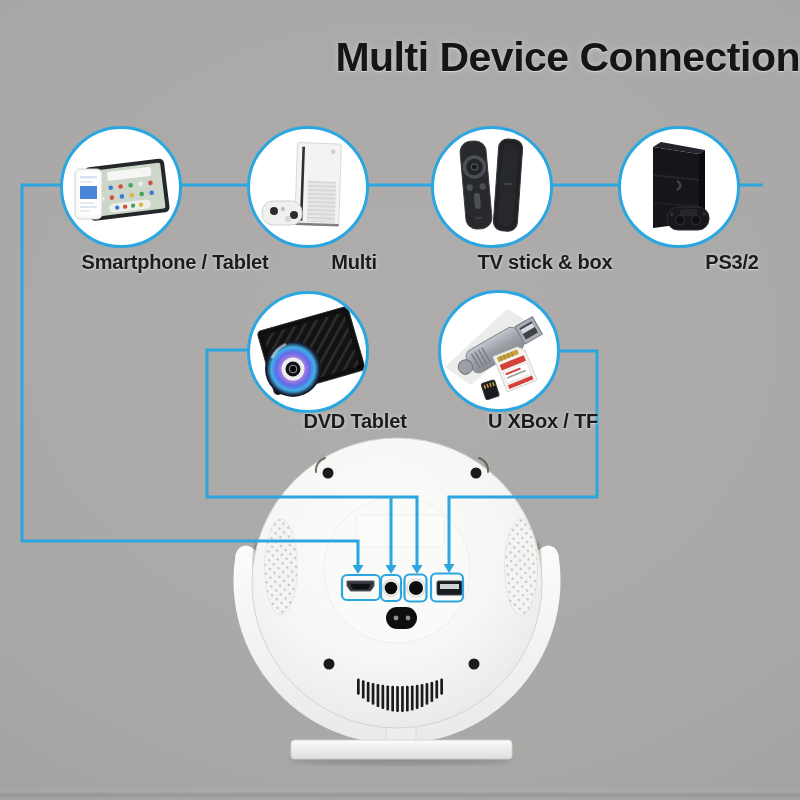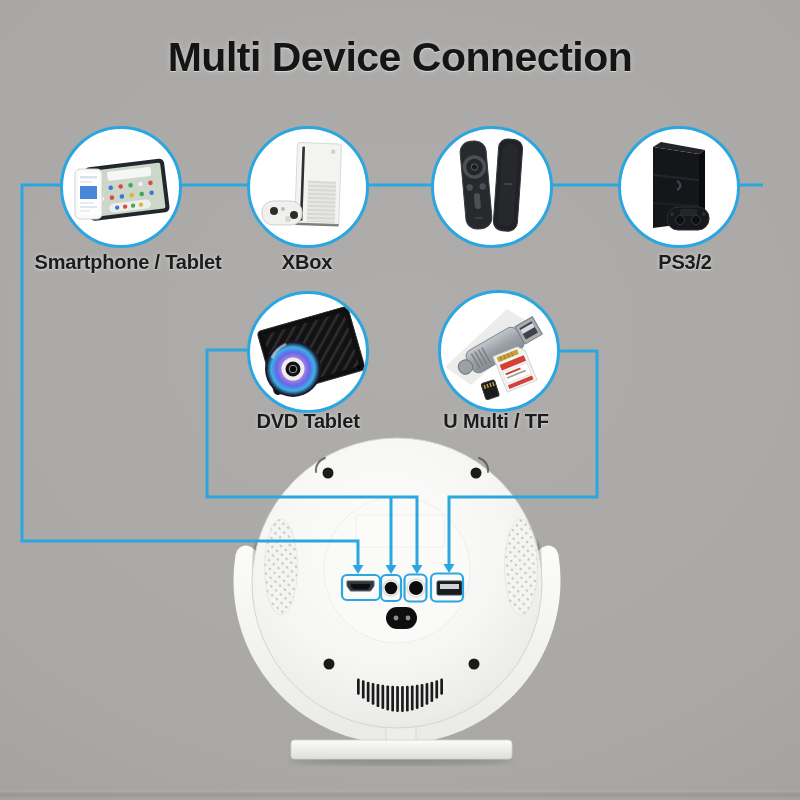--- a/index.html
+++ b/index.html
@@ -2,34 +2,35 @@
 <html><head>
 <meta charset="utf-8">
 <style>
   html,body{margin:0;padding:0;}
   .stage{
     position:relative;width:800px;height:800px;overflow:hidden;
     background:radial-gradient(120% 100% at 50% 42%, #aeadab 0%, #a9a8a6 55%, #9b9a98 100%);
     font-family:"Liberation Sans", sans-serif;
   }
   .title{
-    position:absolute;left:0;right:0;top:34px;text-align:center;
+    position:absolute;left:0;right:0;top:34px;text-align:right;
     font-size:41px;font-weight:bold;letter-spacing:-0.5px;color:#151515;
     text-shadow:0 1px 0 rgba(255,255,255,0.45), 0 0 6px rgba(255,255,255,0.35);
   }
   .scene{position:absolute;left:0;top:0;}
   .dev-circle{
     position:absolute;width:116px;height:116px;border:3px solid #2BA6E0;
     border-radius:50%;background:#ffffff;overflow:hidden;
   }
   .dev-circle svg{display:block;}
   .dev-label{
     position:absolute;transform:translateX(-50%);white-space:nowrap;
     font-size:20px;font-weight:bold;letter-spacing:-0.2px;color:#1c1c1c;
     text-shadow:0 0 4px rgba(255,255,255,0.5), 0 1px 1px rgba(255,255,255,0.35);
+    margin-left:47px;
   }
   .seam{
     position:absolute;left:0;top:790px;width:800px;height:8px;
     background:linear-gradient(180deg, rgba(255,255,255,0.10) 0%, rgba(60,60,58,0.12) 55%, rgba(60,60,58,0.05) 100%);
   }
 </style>
 </head>
 <body>
 
 <div class="stage">
@@ -336,19 +337,20 @@
             <rect x="47" y="90" width="1.5" height="4"></rect>
           <rect x="50" y="90" width="1.5" height="4"></rect>
             <rect x="53" y="90" width="1.5" height="4"></rect>
         </g>
       </g>
     </svg>
   </div>
 
   <div class="title">Multi Device Connection</div>
   <div class="dev-label" style="left:128px;top:251px">Smartphone / Tablet</div>
-  <div class="dev-label" style="left:307px;top:251px">XBox</div>
+  <div class="dev-label" style="left:307px;top:251px">Multi</div>
+  <div class="dev-label" style="left:498px;top:251px">TV stick &amp; box</div>
   <div class="dev-label" style="left:685px;top:251px">PS3/2</div>
   <div class="dev-label" style="left:308px;top:410px">DVD Tablet</div>
-  <div class="dev-label" style="left:496px;top:410px">U Multi / TF</div>
+  <div class="dev-label" style="left:496px;top:410px">U XBox / TF</div>
 
   <div class="seam"></div>
 </div>
 
 </body></html>

